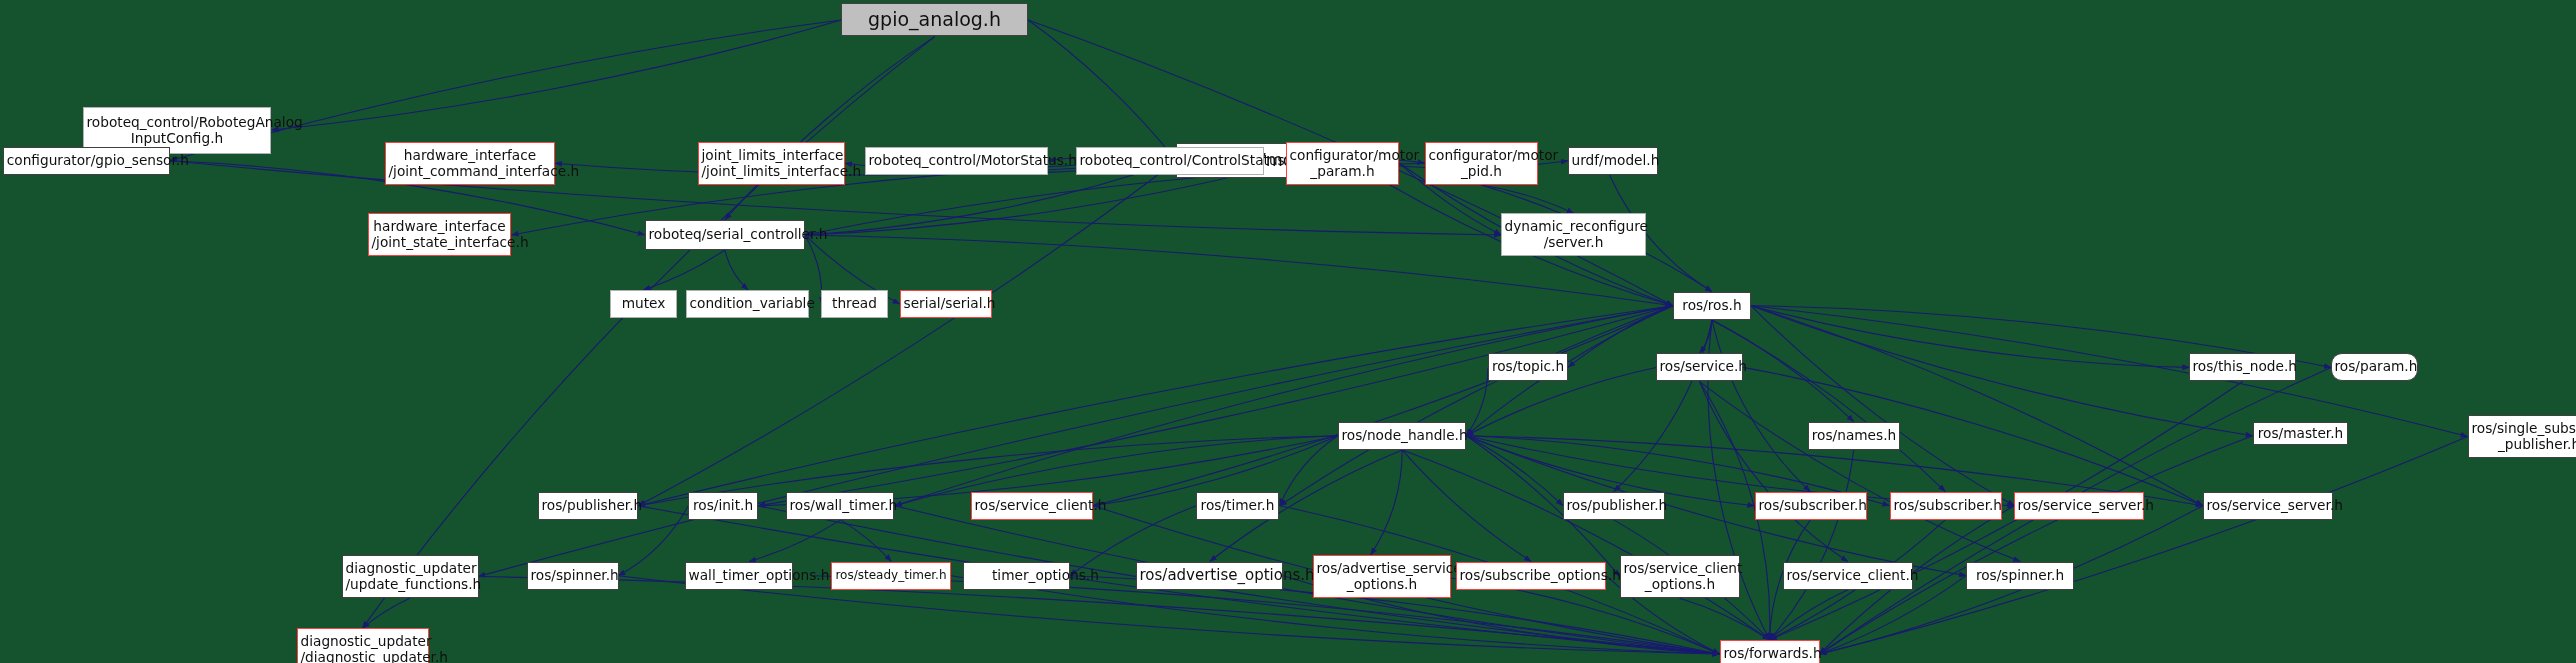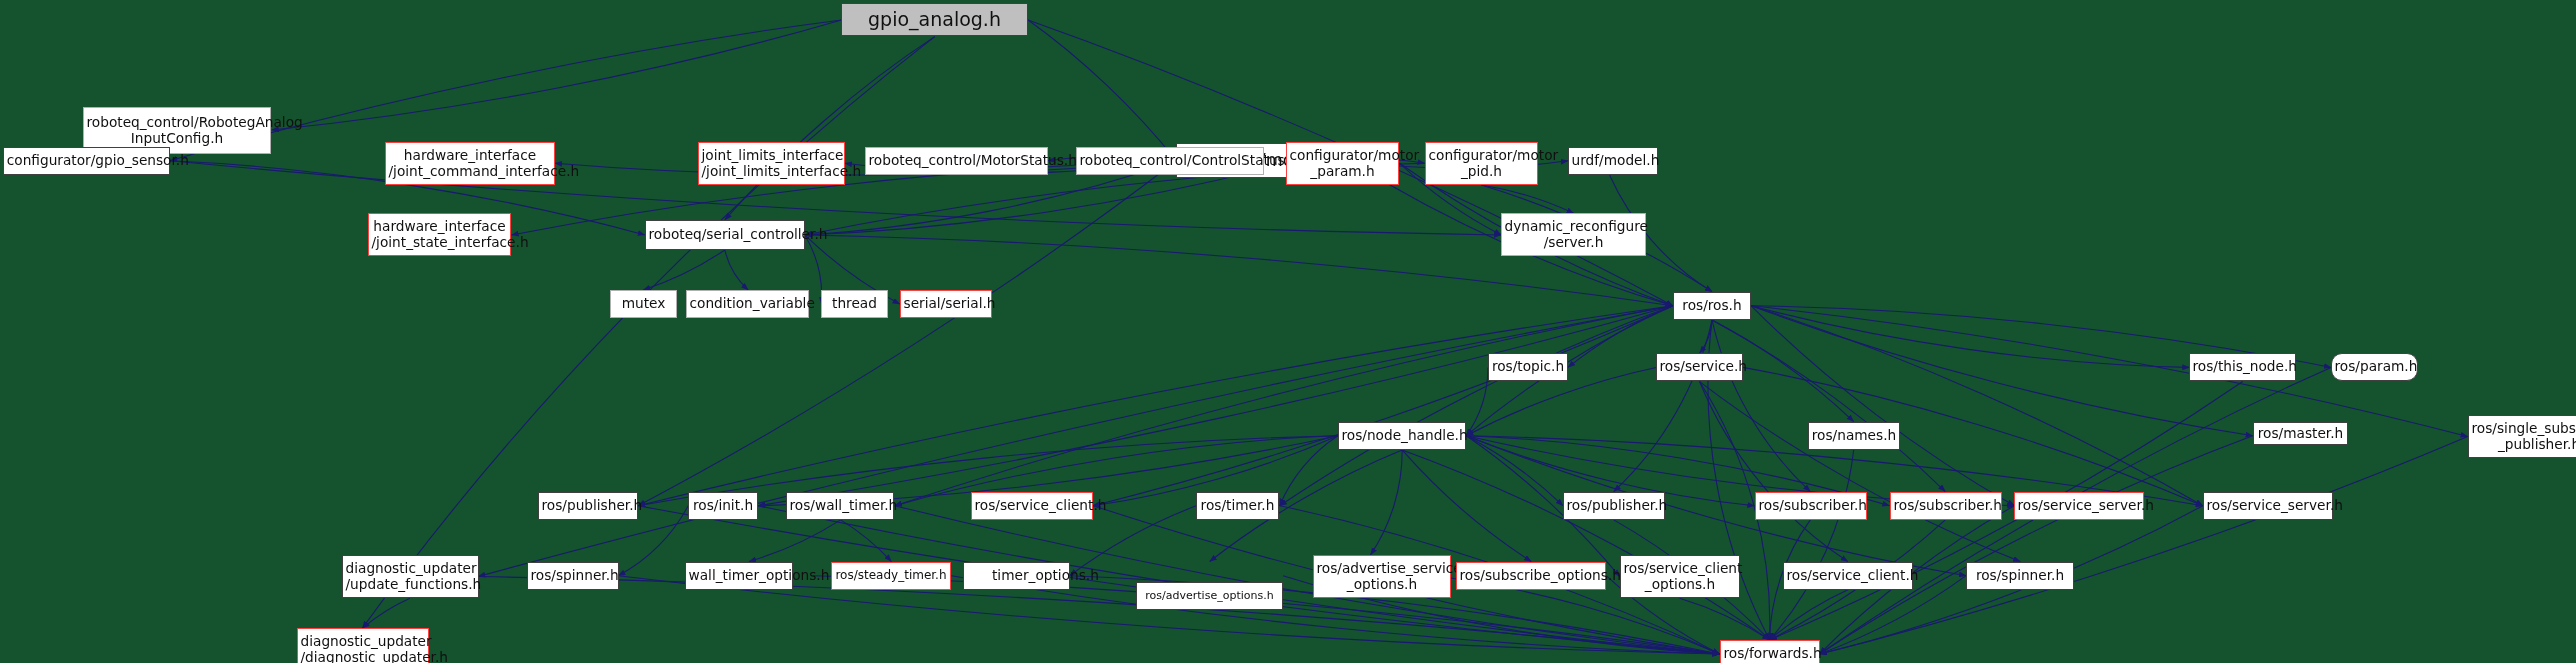--- a/index.html
+++ b/index.html
@@ -177,21 +177,21 @@
       <div class="node red" style="left: 1755px; top: 492px; width: 112px; height: 28px; font-size: 13.7px;"><span class="nlabel">ros/subscriber.h</span></div>
       <div class="node red" style="left: 1890px; top: 492px; width: 112px; height: 28px; font-size: 13.7px;"><span class="nlabel">ros/subscriber.h</span></div>
       <div class="node red" style="left: 2014px; top: 492px; width: 130px; height: 28px; font-size: 13.7px;"><span class="nlabel">ros/service_server.h</span></div>
       <div class="node dark" style="left: 2203px; top: 492px; width: 130px; height: 28px; font-size: 13.7px;"><span class="nlabel">ros/service_server.h</span></div>
       <div class="node dark" style="left: 342px; top: 555px; width: 137px; height: 43px; font-size: 13.7px;"><span class="nlabel">diagnostic_updater
 /update_functions.h</span></div>
       <div class="node dark" style="left: 527px; top: 562px; width: 92px; height: 28px; font-size: 13.7px;"><span class="nlabel">ros/spinner.h</span></div>
       <div class="node dark" style="left: 685px; top: 562px; width: 108px; height: 28px; font-size: 13.7px;"><span class="nlabel">wall_timer_options.h</span></div>
       <div class="node red" style="left: 831px; top: 562px; width: 120px; height: 28px; font-size: 12px;"><span class="nlabel">ros/steady_timer.h</span></div>
       <div class="node dark" style="left: 963px; top: 562px; width: 107px; height: 28px; font-size: 13.7px; padding-left: 28px;"><span class="nlabel">timer_options.h</span></div>
-      <div class="node dark" style="left: 1136px; top: 582px; width: 147px; height: 28px; font-size: 11px; justify-content: flex-end;"><span class="nlabel">ros/advertise_options.h</span></div>
+      <div class="node dark" style="left: 1136px; top: 562px; width: 147px; height: 28px; font-size: 15px; justify-content: flex-end;"><span class="nlabel">ros/advertise_options.h</span></div>
       <div class="node red" style="left: 1313px; top: 555px; width: 138px; height: 43px; font-size: 13.7px;"><span class="nlabel">ros/advertise_service
 _options.h</span></div>
       <div class="node red" style="left: 1456px; top: 562px; width: 150px; height: 28px; font-size: 13.7px;"><span class="nlabel">ros/subscribe_options.h</span></div>
       <div class="node dark" style="left: 1620px; top: 555px; width: 120px; height: 43px; font-size: 13.7px;"><span class="nlabel">ros/service_client
 _options.h</span></div>
       <div class="node dark" style="left: 1783px; top: 562px; width: 130px; height: 28px; font-size: 13.7px;"><span class="nlabel">ros/service_client.h</span></div>
       <div class="node dark" style="left: 1966px; top: 562px; width: 108px; height: 28px; font-size: 13.7px;"><span class="nlabel">ros/spinner.h</span></div>
       <div class="node red" style="left: 297px; top: 628px; width: 132px; height: 43px; font-size: 13.7px;"><span class="nlabel">diagnostic_updater
 /diagnostic_updater.h</span></div>
       <div class="node red" style="left: 1720px; top: 640px; width: 100px; height: 28px; font-size: 13.7px;"><span class="nlabel">ros/forwards.h</span></div>

